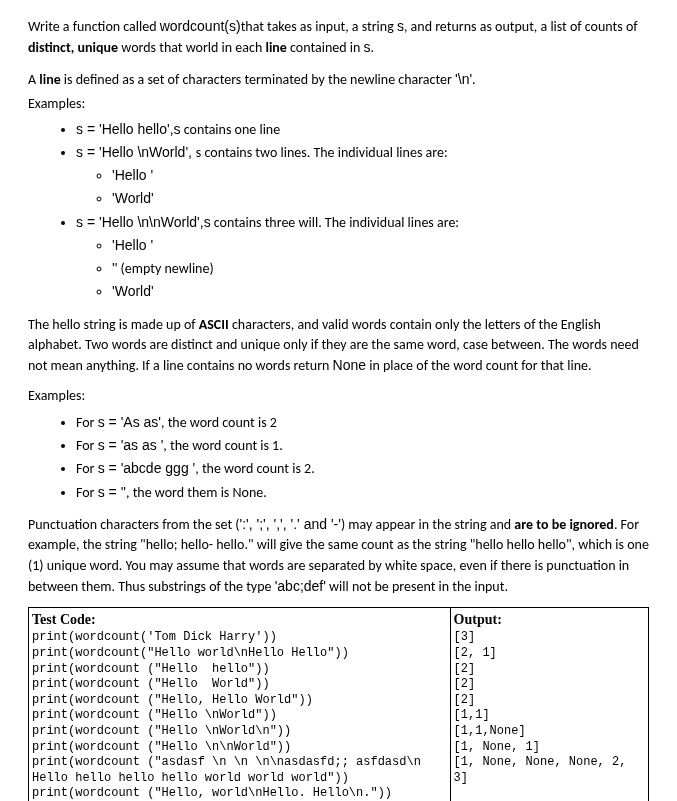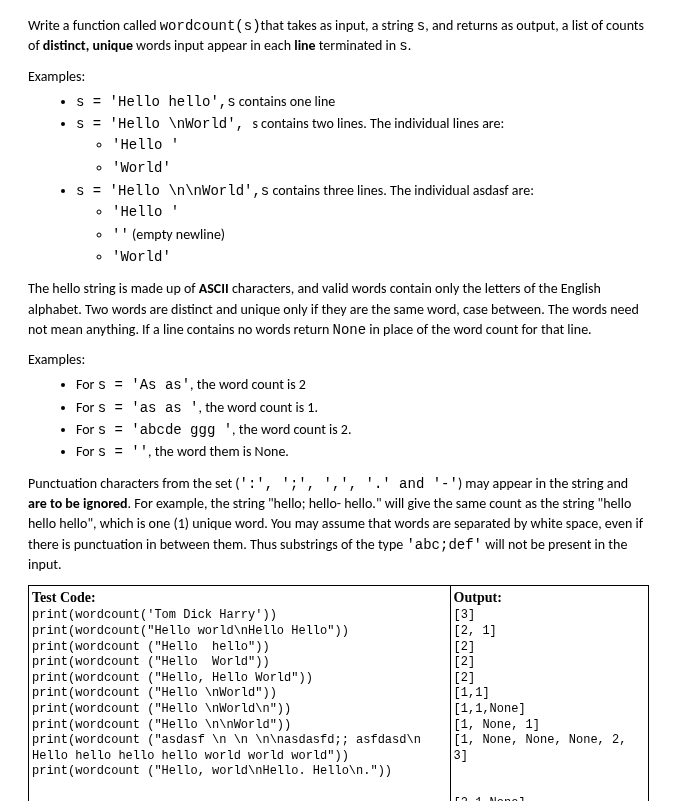--- a/index.html
+++ b/index.html
@@ -13,21 +13,21 @@
       line-height: 1.45;
       color: #000;
       background: #fff;
       padding: 16px 28px;
       width: 677px;
     }
     p {
       margin-bottom: 4px;
     }
     .mono {
-      font-family: Liberation Mono, monospace;
+      font-family: Liberation Sans, sans-serif;
     }
     .under {
     }
     .section {
       margin-bottom: 10px;
     }
     ul.bullets {
       list-style: disc;
       margin-left: 48px;
       margin-bottom: 4px;
@@ -68,39 +68,42 @@
       font-family: Liberation Serif, serif;
       font-weight: bold;
       font-size: 14px;
     }
   </style>
 </head>
 <body>
 
 <div class="section">
   <p>
-    <span>Write a function called </span><span class="mono">wordcount(s)</span><span>that takes as input, a string </span><span class="mono">s</span><span>, and returns as output, a list of counts of </span><b class="under">distinct, unique</b><span> words input appear in each </span><b>line</b><span> terminated in </span><span class="mono">s</span><span>.</span>
+    <span>Write a function called </span><span class="mono">wordcount(s)</span><span>that takes as input, a string </span><span class="mono">s</span><span>, and returns as output, a list of counts of </span><b class="under">distinct, unique</b><span> words that world in each </span><b>line</b><span> contained in </span><span class="mono">s</span><span>.</span>
   </p>
 </div>
 
 <div class="section">
+  <p>
+    <span>A </span><b>line</b><span> is defined as a set of characters terminated by the newline character </span><span class="mono">'\n'</span><span>.</span>
+  </p>
   <p>Examples:</p>
   <ul class="bullets">
     <li>
       <span class="mono">s = 'Hello hello',s</span><span>  contains one line</span>
     </li>
     <li>
       <span class="mono">s = 'Hello \nWorld', </span><span> s contains two lines. The individual lines are:</span>
       <ul class="sub">
         <li><span class="mono">'Hello '</span></li>
         <li><span class="mono">'World'</span></li>
       </ul>
     </li>
     <li>
-      <span class="mono">s = 'Hello \n\nWorld',s</span><span>  contains three lines. The individual asdasf are:</span>
+      <span class="mono">s = 'Hello \n\nWorld',s</span><span>  contains three will. The individual lines are:</span>
       <ul class="sub">
         <li><span class="mono">'Hello '</span></li>
         <li><span class="mono">''</span><span>  (empty newline)</span></li>
         <li><span class="mono">'World'</span></li>
       </ul>
     </li>
   </ul>
 </div>
 
 <div class="section">

